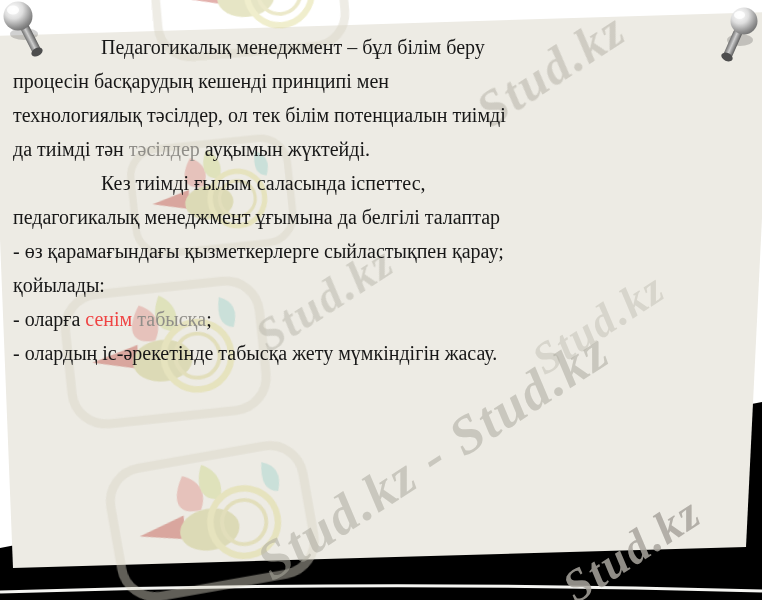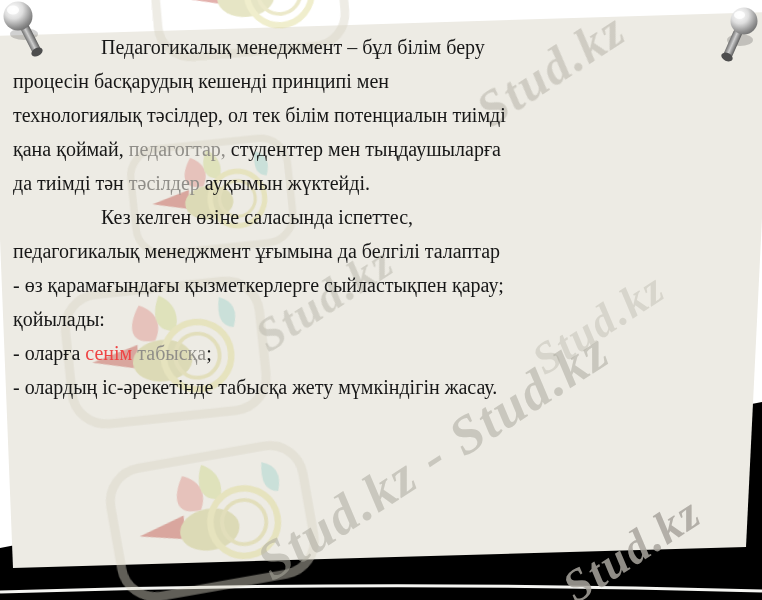--- a/index.html
+++ b/index.html
@@ -95,23 +95,22 @@
   <div class="wm wm1">Stud.kz</div>
   <div class="wm wm2">Stud.kz</div>
   <div class="wm wm3">Stud.kz</div>
   <div class="wm wm4">Stud.kz - Stud.kz</div>
   <div class="wm wm5">Stud.kz</div>
 
   <div class="doc">
       <div class="line indent"><span>Педагогикалық менеджмент – бұл білім беру</span></div>
       <div class="line"><span>процесін басқарудың кешенді принципі мен</span></div>
       <div class="line"><span>технологиялық тәсілдер, ол тек білім потенциалын тиімді</span></div>
-      <div class="line"><span>қана қоймай, </span><span class="c-gray">педагогтар,</span><span> студенттер мен тыңдаушыларға</span></div>
       <div class="line"><span>да тиімді тән </span><span class="c-gray">тәсілдер</span><span> ауқымын жүктейді.</span></div>
-      <div class="line indent"><span>Кез келген өзіне саласында іспеттес,</span></div>
+      <div class="line indent"><span>Кез тиімді ғылым саласында іспеттес,</span></div>
       <div class="line"><span>педагогикалық менеджмент ұғымына да белгілі талаптар</span></div>
       <div class="line"><span>- өз қарамағындағы қызметкерлерге сыйластықпен қарау;</span></div>
       <div class="line"><span>қойылады:</span></div>
       <div class="line"><span>- оларға </span><span class="c-darkgray">сенім</span><span> </span><span class="c-gray">табысқа</span><span>;</span></div>
       <div class="line"><span>- олардың іс-әрекетінде табысқа жету мүмкіндігін жасау.</span></div>
     </div>
 
 </div>
 
 </body></html>

